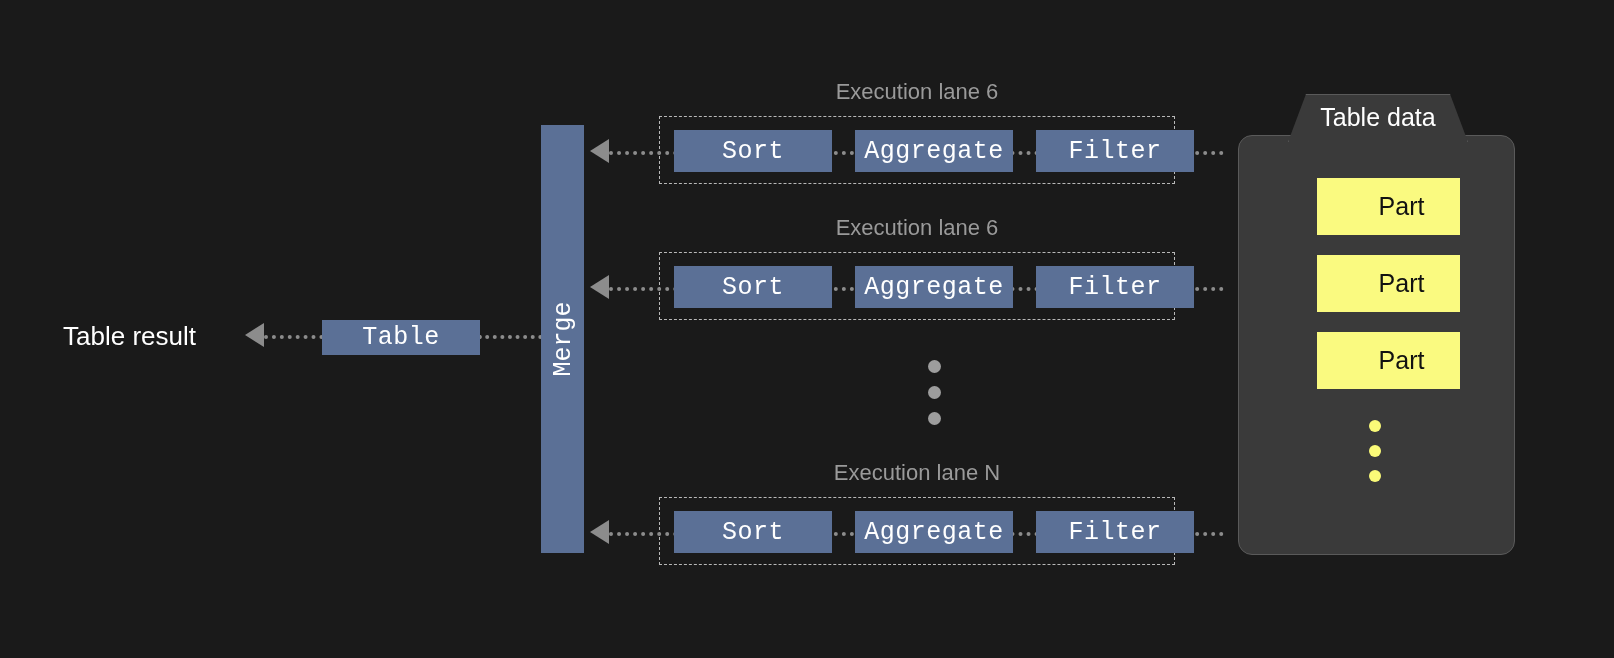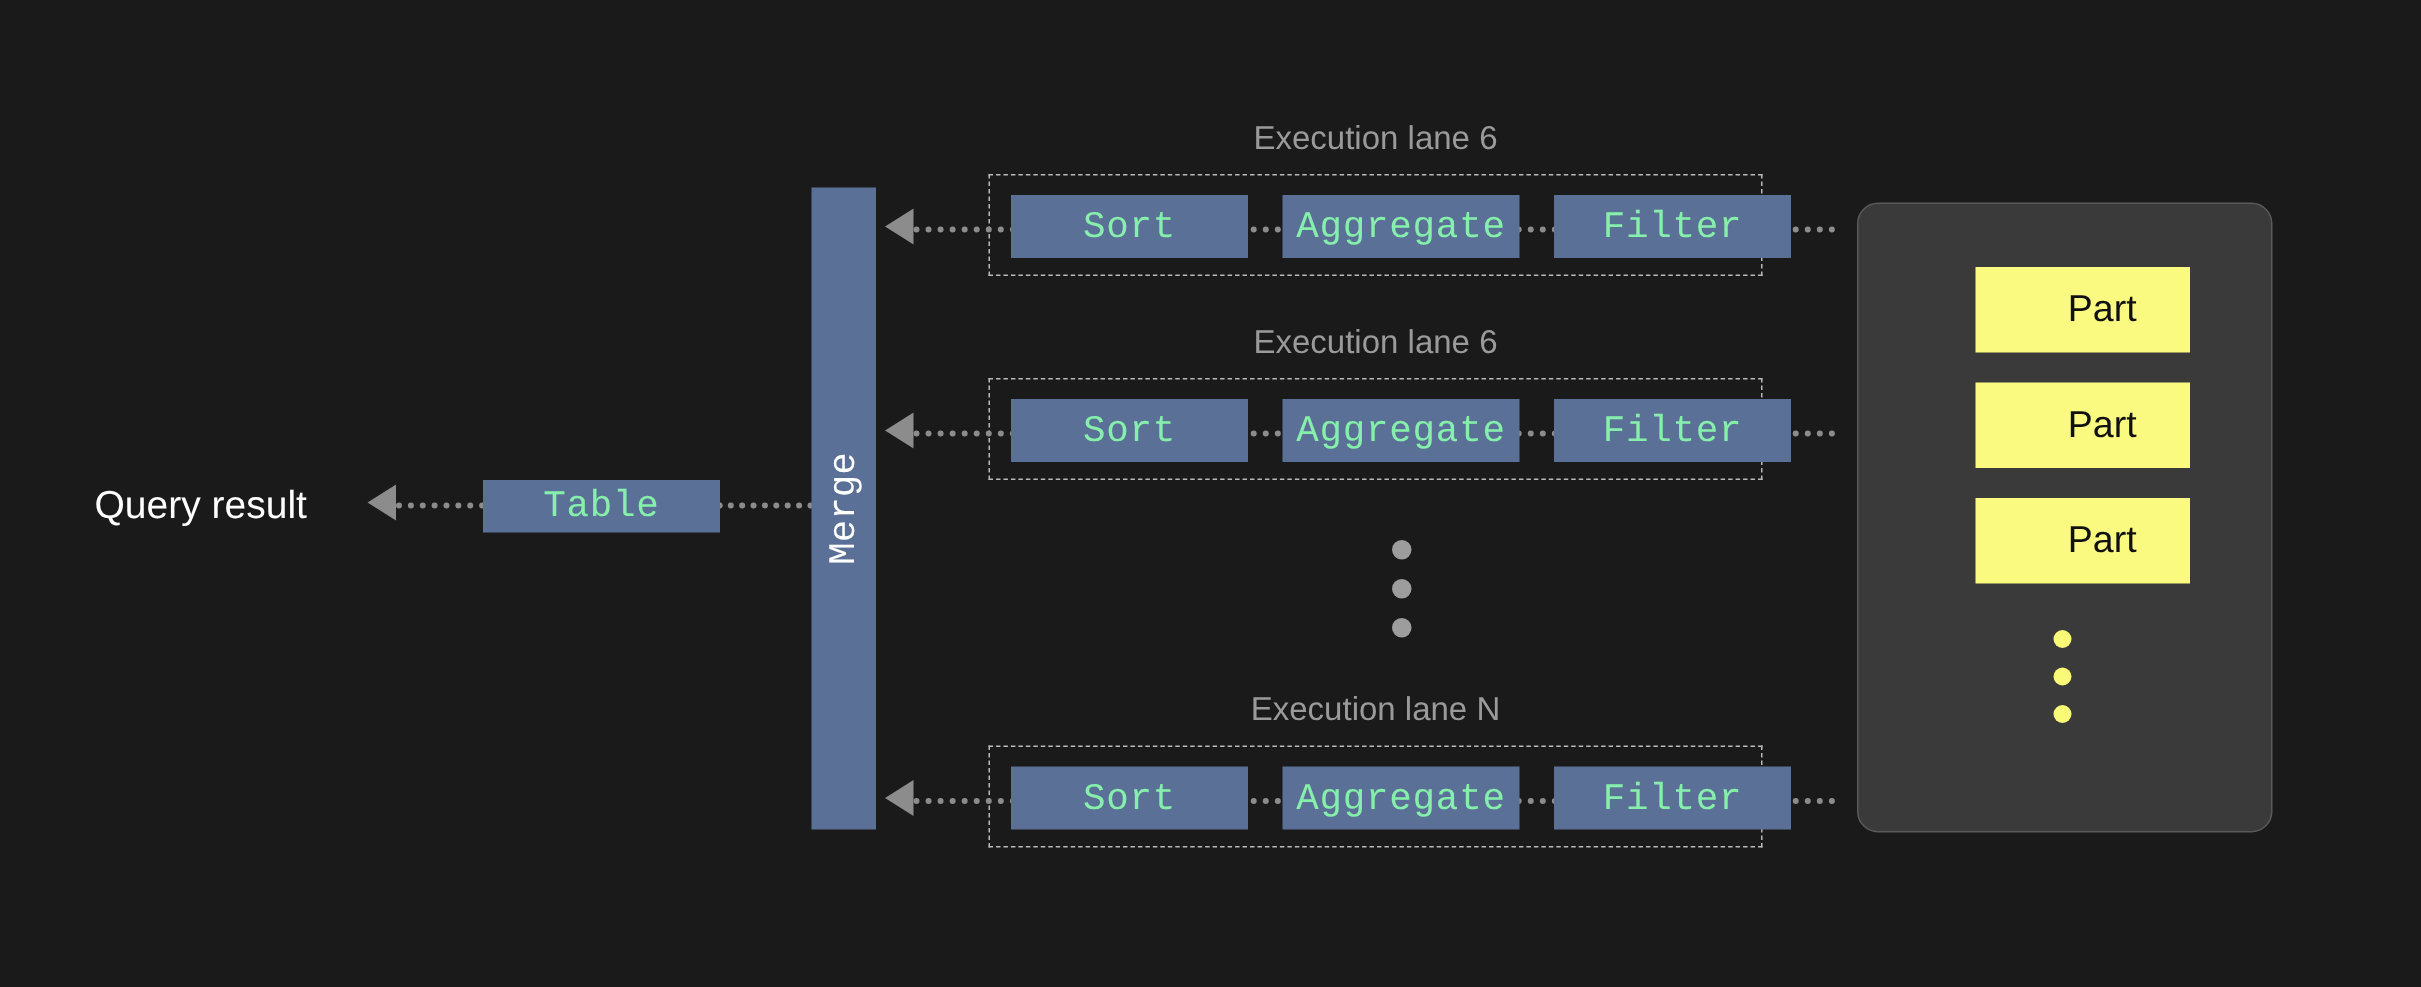--- a/index.html
+++ b/index.html
@@ -32,21 +32,21 @@
     color: #ffffff;
     font-size: 26px;
     font-family: "Liberation Sans", sans-serif;
     white-space: nowrap;
   }
 
   
   .op {
     position: absolute;
     background: #5b7096;
-    color: #86efac;
+    color: #ffffff;
     font-family: "Liberation Mono", monospace;
     font-size: 25px;
     display: flex;
     align-items: center;
     justify-content: center;
     letter-spacing: 0.5px;
     z-index: 4;
   }
 
   
@@ -167,21 +167,21 @@
     justify-content: center;
     z-index: 4;
     padding-left: 26px;
   }
 </style>
 </head>
 <body>
 
 <div id="stage">
 
-  <div class="query-result">Query result</div>
+  <div class="query-result">Table result</div>
 
   <div class="arrow-left" style="left:245px; top:323px;"></div>
   <div class="dotline" style="left:264px; top:335px; width:218px;"></div>
 
   <div class="op" style="left:322px; top:320px; width:158px; height:35px;">Table</div>
 
   <div class="dotline" style="left:470px; top:335px; width:80px;"></div>
 
   <div class="merge-bar">
     <span class="merge-text">Merge</span>
@@ -211,20 +211,23 @@
 
   <div class="lane-label" style="left:659px; top:460px; width:516px;">Execution lane N</div>
   <div class="lane-box" style="left:659px; top:497px; width:516px; height:68px;"></div>
   <div class="arrow-left" style="left:590px; top:520px;"></div>
   <div class="dotline" style="left:609px; top:532px; width:615px;"></div>
   <div class="op" style="left:674px; top:511px; width:158px; height:42px;">Sort</div>
   <div class="op" style="left:855px; top:511px; width:158px; height:42px;">Aggregate</div>
   <div class="op" style="left:1036px; top:511px; width:158px; height:42px;">Filter</div>
 
   <div class="table-panel"></div>
+  <div class="table-tab">
+    <span>Table data</span>
+  </div>
 
   <div class="part" style="top:178px;">Part</div>
   <div class="part" style="top:255px;">Part</div>
   <div class="part" style="top:332px;">Part</div>
 
   <div class="vdots yellow" style="left:1369px; top:420px;">
     <i></i>
       <i></i>
       <i></i>
   </div>

